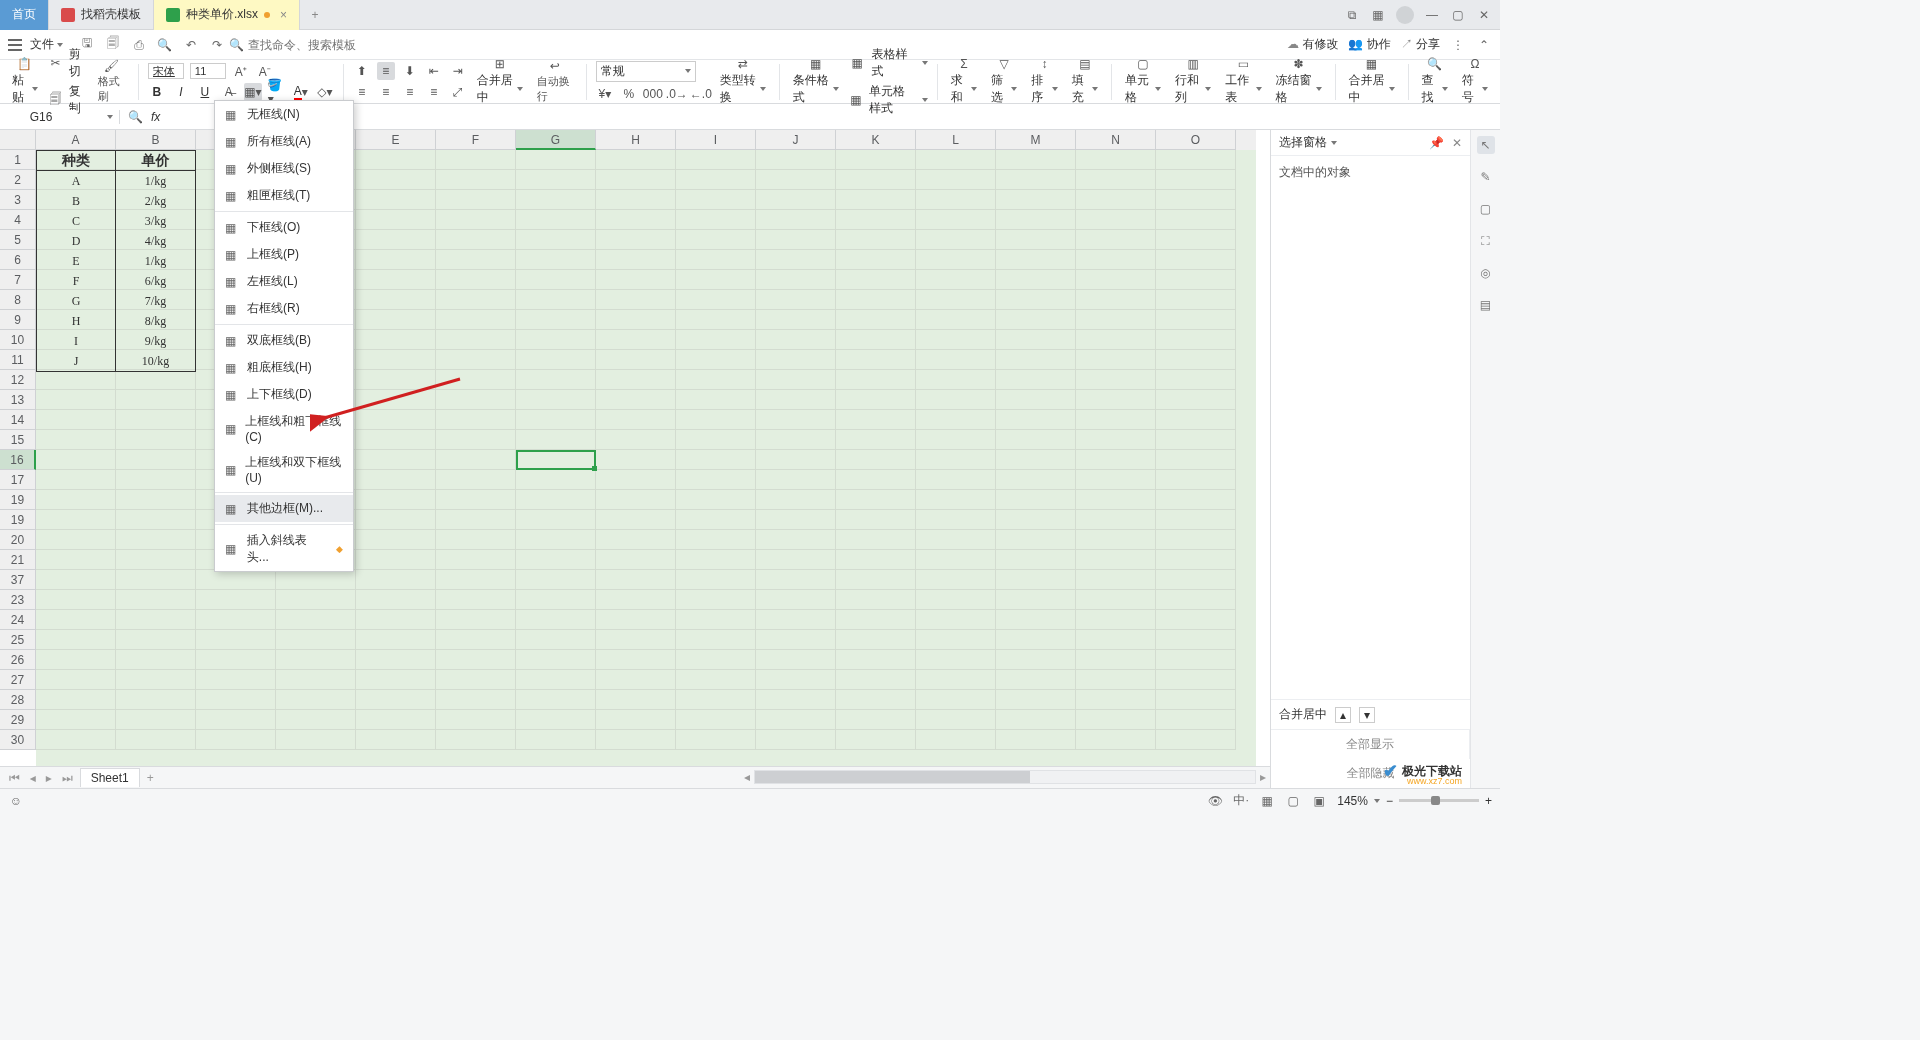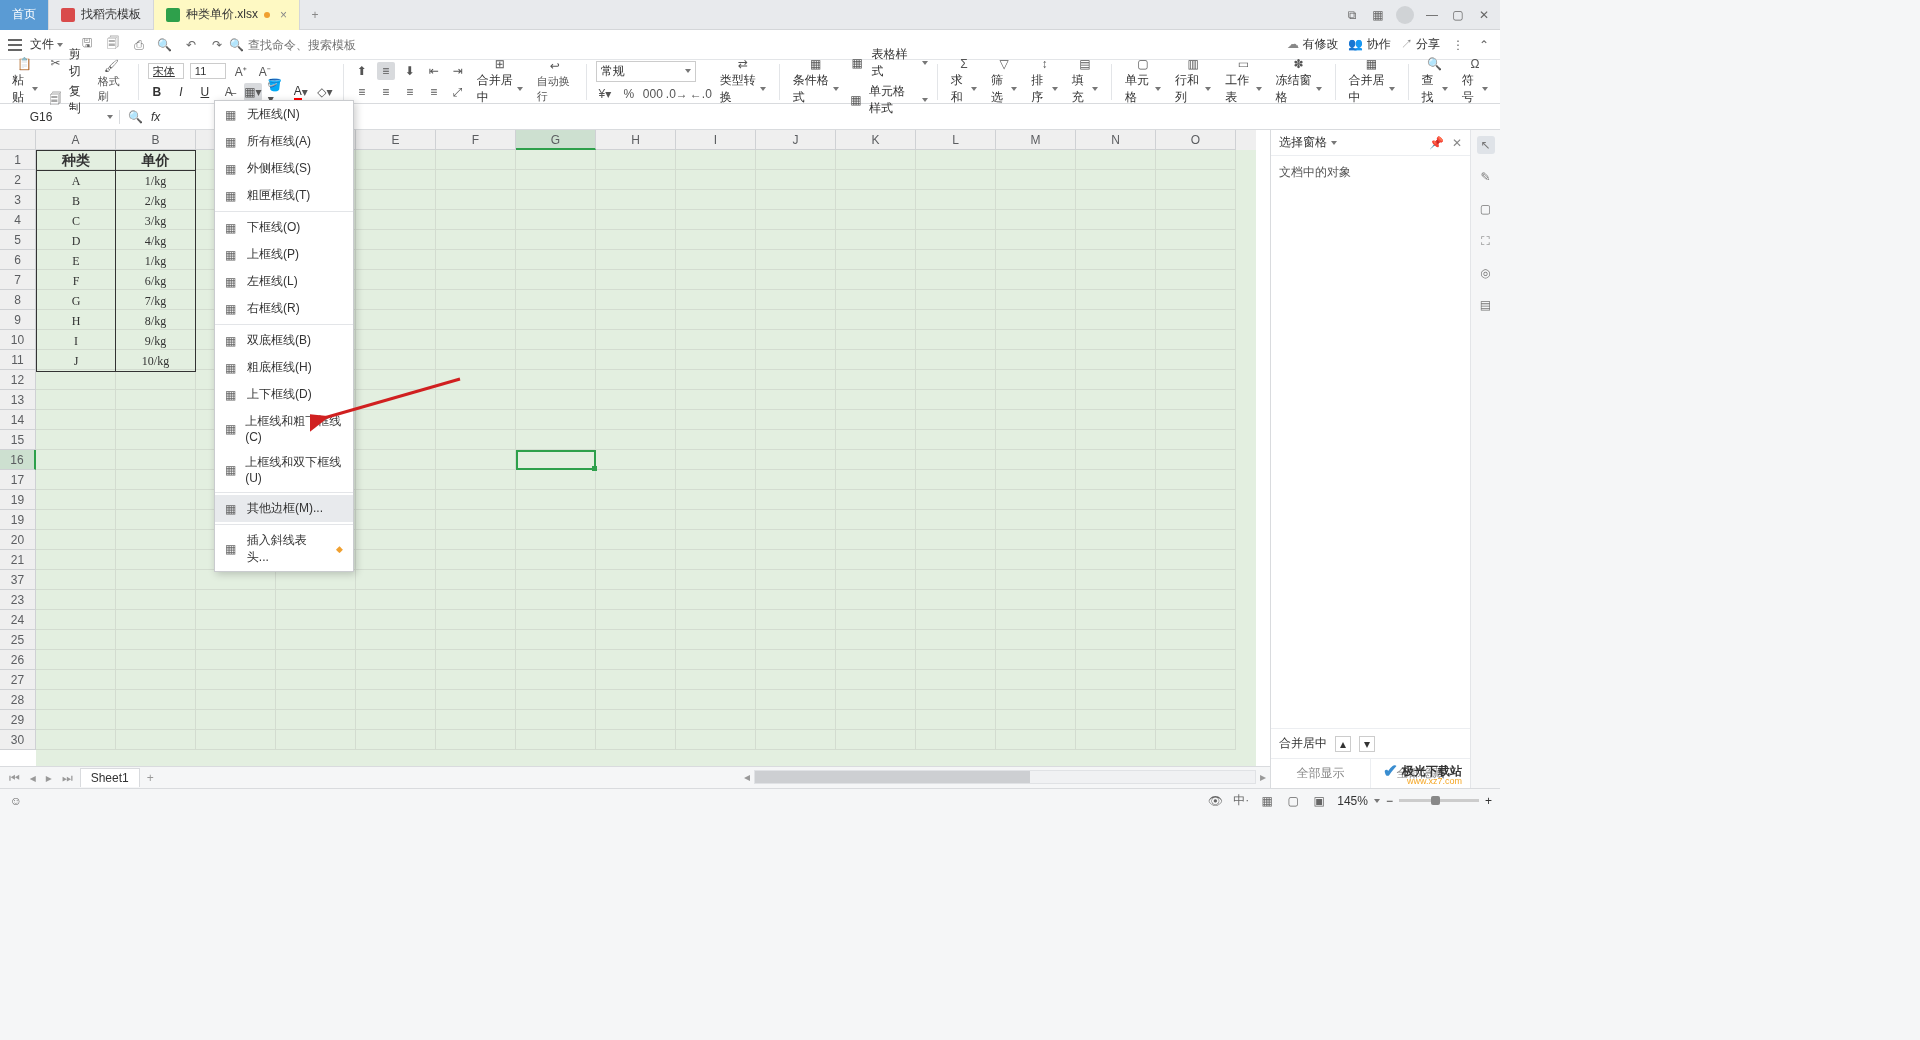--- a/index.html
+++ b/index.html
@@ -43,21 +43,21 @@
 .fx-zone{display:flex;align-items:center;padding:0 8px;gap:8px;color:#888;}
 .main{position:absolute;top:130px;left:0;right:0;bottom:24px;display:flex;}
 .sheet{flex:1;position:relative;background:#fff;overflow:hidden;}
 .side{width:200px;background:#fff;border-left:1px solid #d9dbde;display:flex;flex-direction:column;}
 .tools{width:30px;background:#f5f6f7;border-left:1px solid #e3e5e8;display:flex;flex-direction:column;align-items:center;padding-top:6px;gap:14px;}
 .tools .ti{width:18px;height:18px;color:#777;cursor:pointer;display:flex;align-items:center;justify-content:center;}
 .side-head{height:26px;display:flex;align-items:center;justify-content:space-between;padding:0 8px;border-bottom:1px solid #eceef1;color:#555;}
 .side-sub{padding:8px;color:#555;font-size:12px;}
 .side-foot{margin-top:auto;border-top:1px solid #eceef1;}
 .side-foot-row{display:flex;align-items:center;padding:6px 8px;gap:8px;color:#555;}
-.side-foot-btns{display:flex;border-top:1px solid #eceef1;}
+.side-foot-btns{display:flex;border-top:1px solid #eceef1;flex-direction:column;}
 .side-foot-btns div{flex:1;text-align:center;padding:6px 0;color:#888;cursor:pointer;}
 .side-foot-btns div:first-child{border-right:1px solid #eceef1;}
 .grid{position:absolute;top:0;left:0;right:14px;bottom:14px;}
 .colhead{position:absolute;top:0;left:36px;right:0;height:20px;background:#efefef;display:flex;}
 .colhead div{border-right:1px solid #cfd1d4;border-bottom:1px solid #cfd1d4;text-align:center;line-height:20px;color:#5b5d60;background:#efefef;}
 .colhead div.sel{background:#cde0d0;border-bottom:2px solid #2ea04b;}
 .rowhead{position:absolute;top:20px;left:0;width:36px;}
 .rowhead div{height:20px;border-right:1px solid #cfd1d4;border-bottom:1px solid #cfd1d4;text-align:center;line-height:20px;color:#5b5d60;background:#efefef;}
 .rowhead div.sel{background:#cde0d0;border-right:2px solid #2ea04b;}
 .corner{position:absolute;top:0;left:0;width:36px;height:20px;background:#efefef;border-right:1px solid #cfd1d4;border-bottom:1px solid #cfd1d4;}

